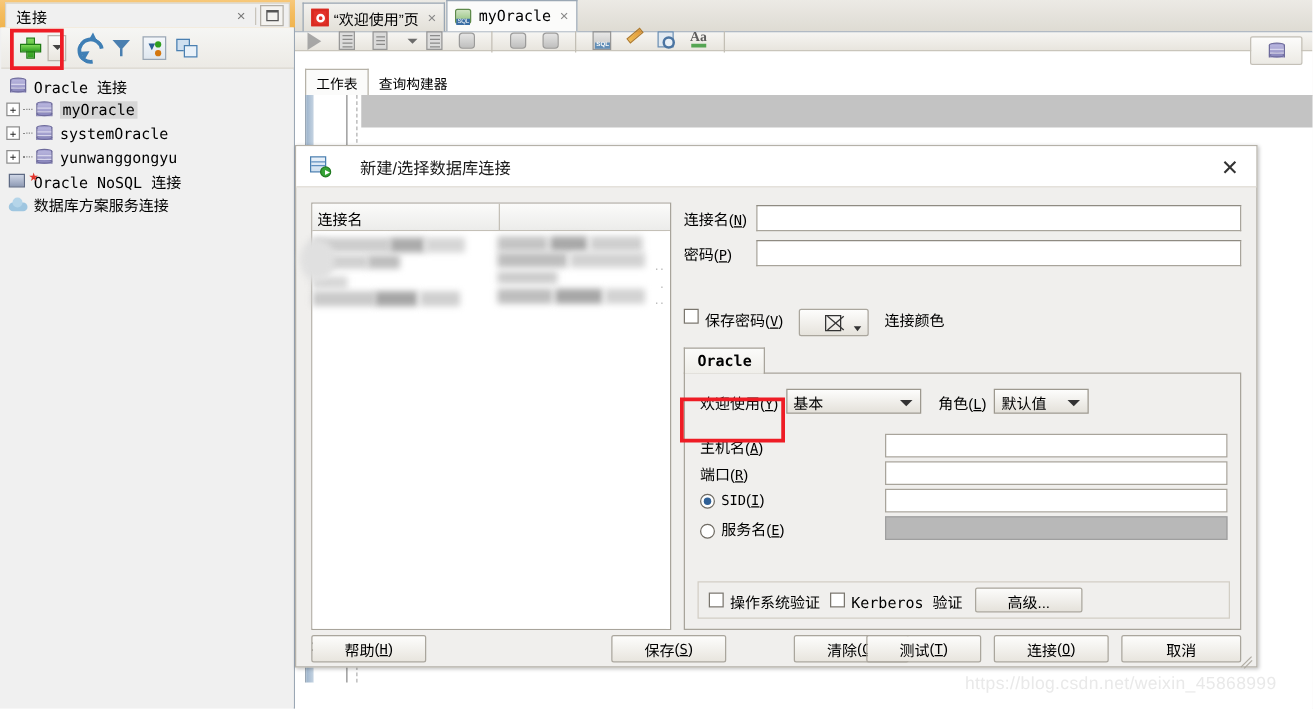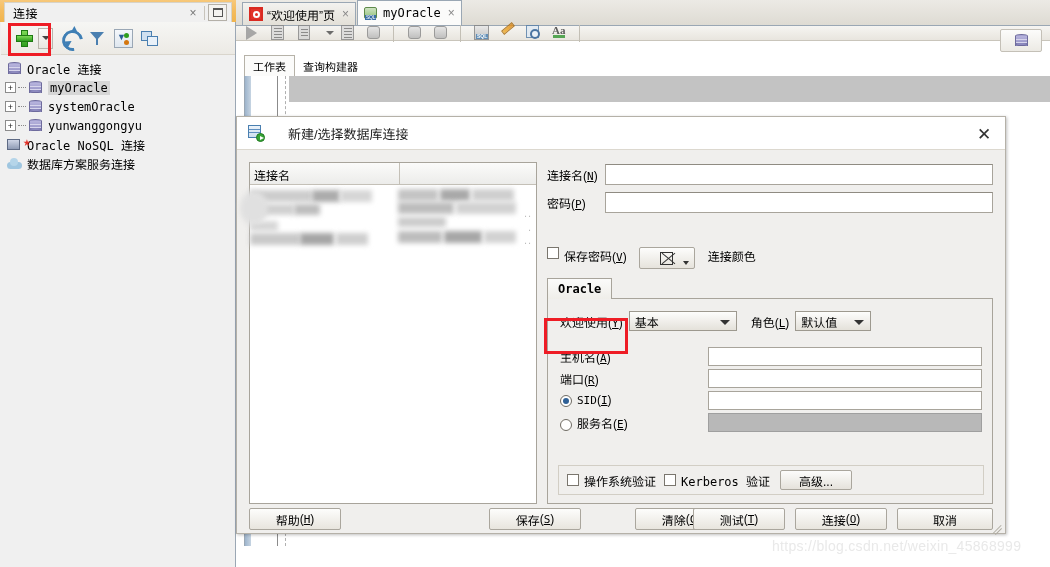--- a/index.html
+++ b/index.html
@@ -403,21 +403,21 @@
   .hinput.disabled { background:#b8b8b8; border-color:#9f9f9f; }
   .radio { width:12px; height:12px; border:1px solid #6f6b63; border-radius:50%; background:#fff;
     display:inline-flex; align-items:center; justify-content:center; margin-right:5px; flex:0 0 auto; box-sizing:border-box;}
   .radio.on::after { content:""; width:6px; height:6px; border-radius:50%; background:#2f6096; display:block;}
 
   .authbox {
     position:absolute; left:10px; top:166px; width:426px; height:30px;
     border:1px solid #d2cec5; box-sizing:border-box; display:flex; align-items:center;
   }
   .adv-btn {
-    margin-left:10px; width:72px; height:20px; border:1px solid #aaa69d; border-radius:2px;
+    margin-left:10px; width:86px; height:20px; border:1px solid #aaa69d; border-radius:2px;
     background:linear-gradient(to bottom,#fcfcfb,#e5e2db);
     display:flex; align-items:center; justify-content:center; font-size:12px; box-sizing:border-box;
   }
 
   .btnrow { position:absolute; left:0; top:358px; width:768px; height:26px; }
   .btn {
     position:absolute; height:22px; border:1px solid #aaa69d; border-radius:2px;
     background:linear-gradient(to bottom,#fdfdfc,#e8e5de);
     display:flex; align-items:center; justify-content:center; font-size:12px;
     box-sizing:border-box;

